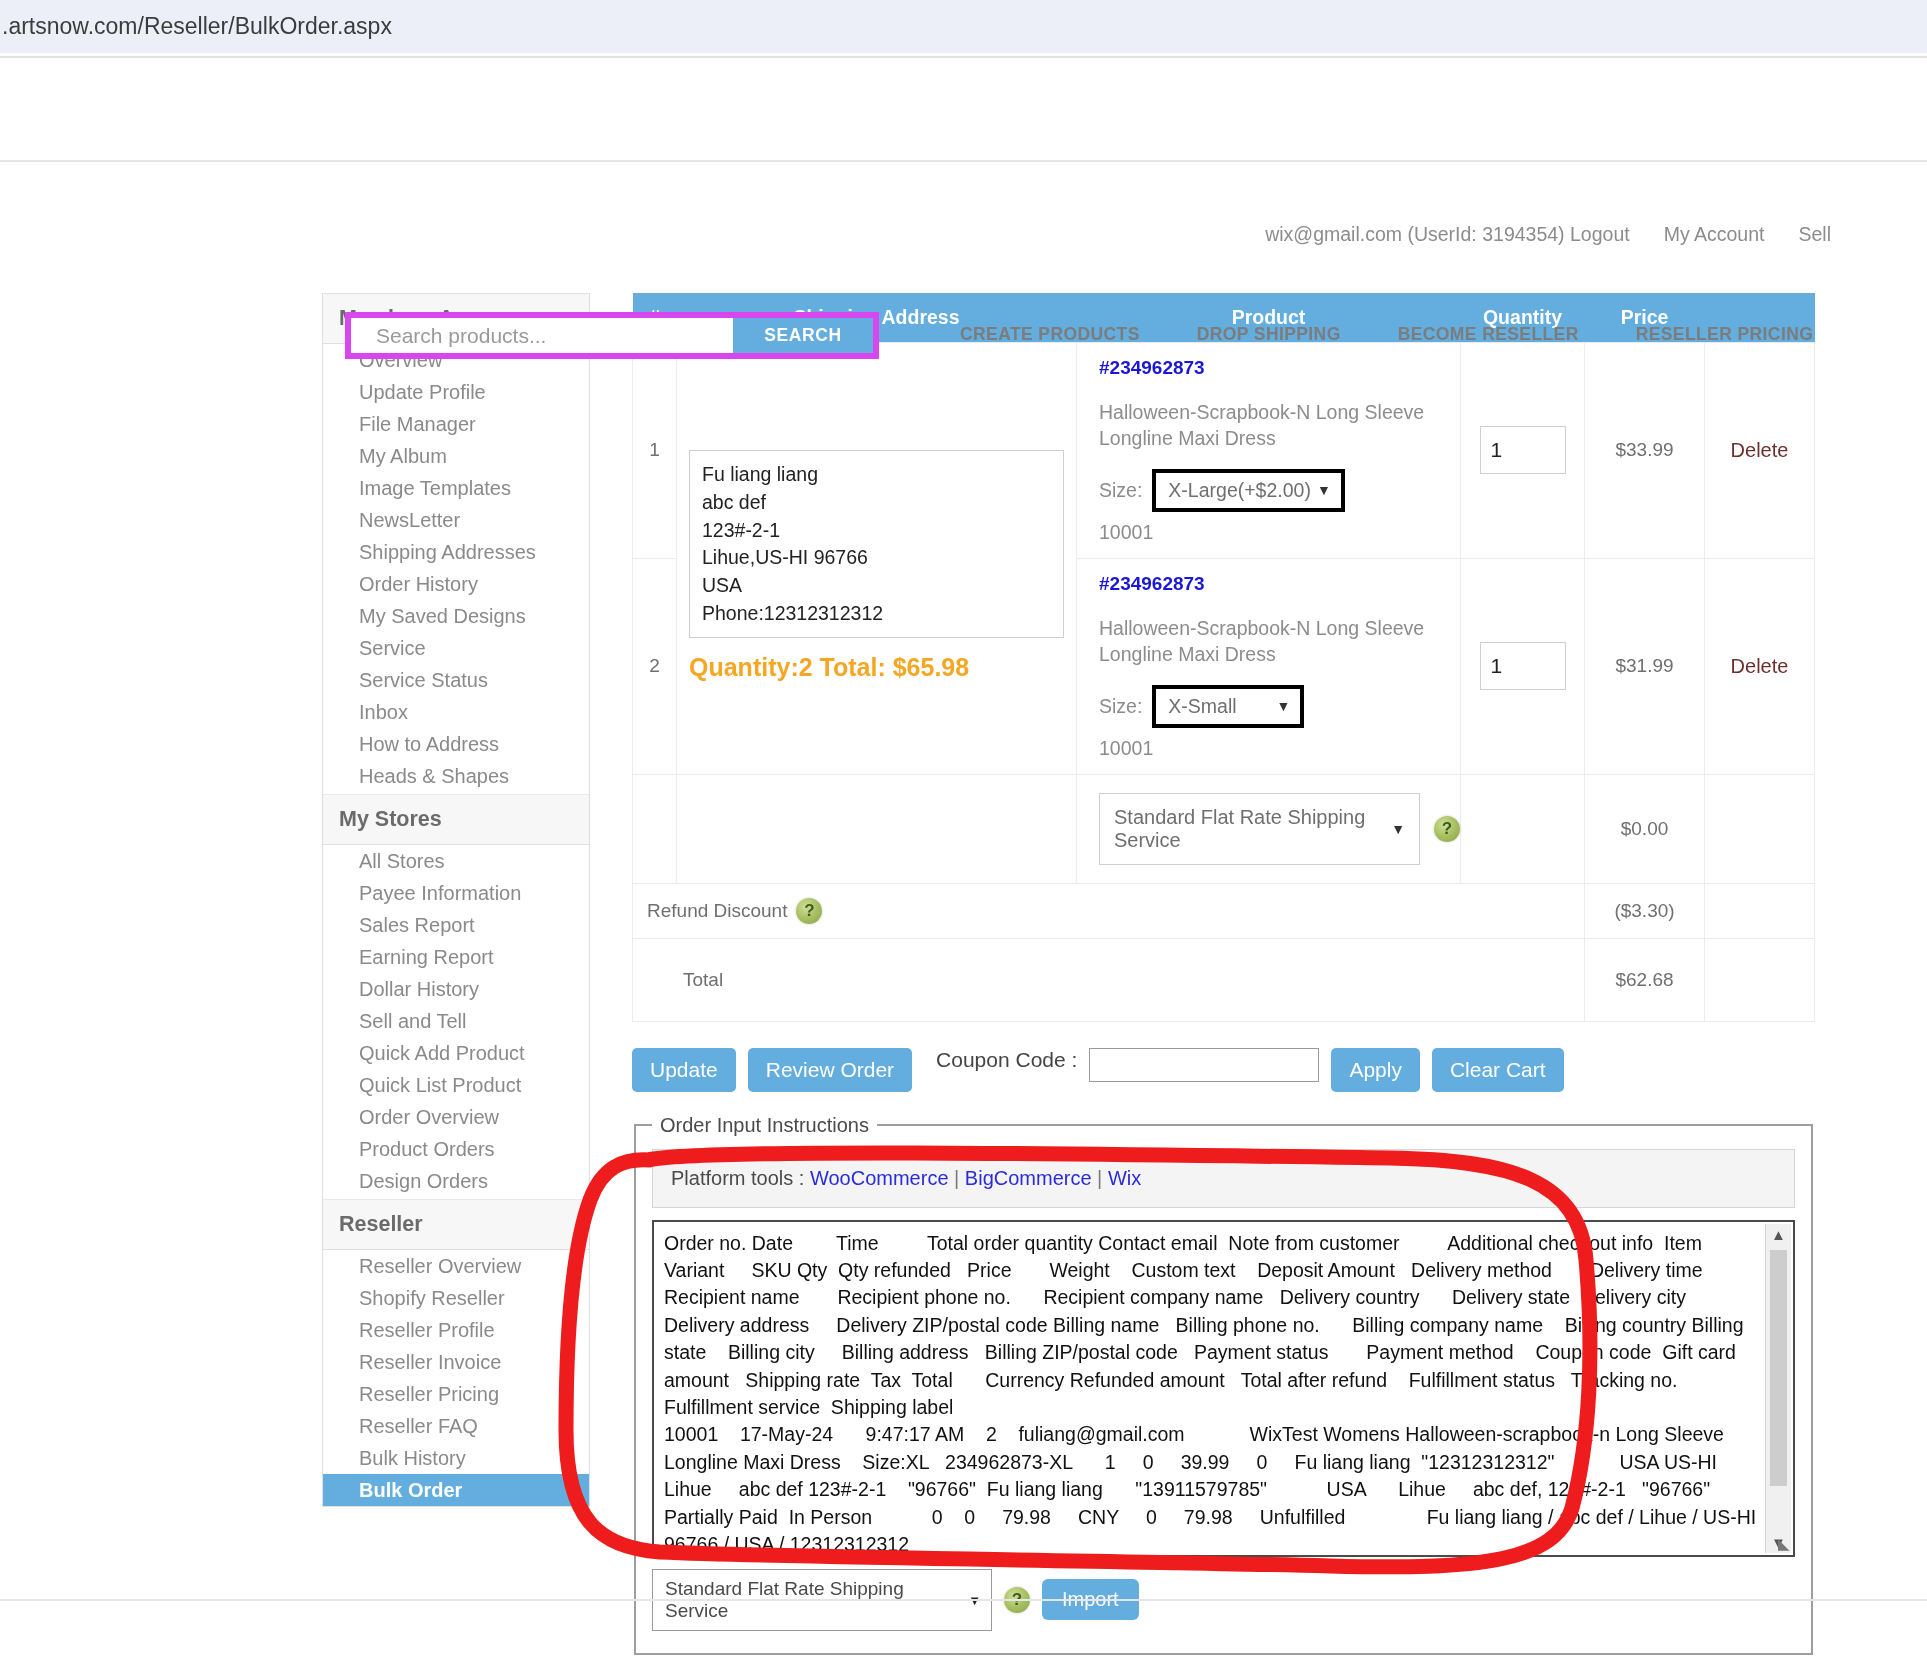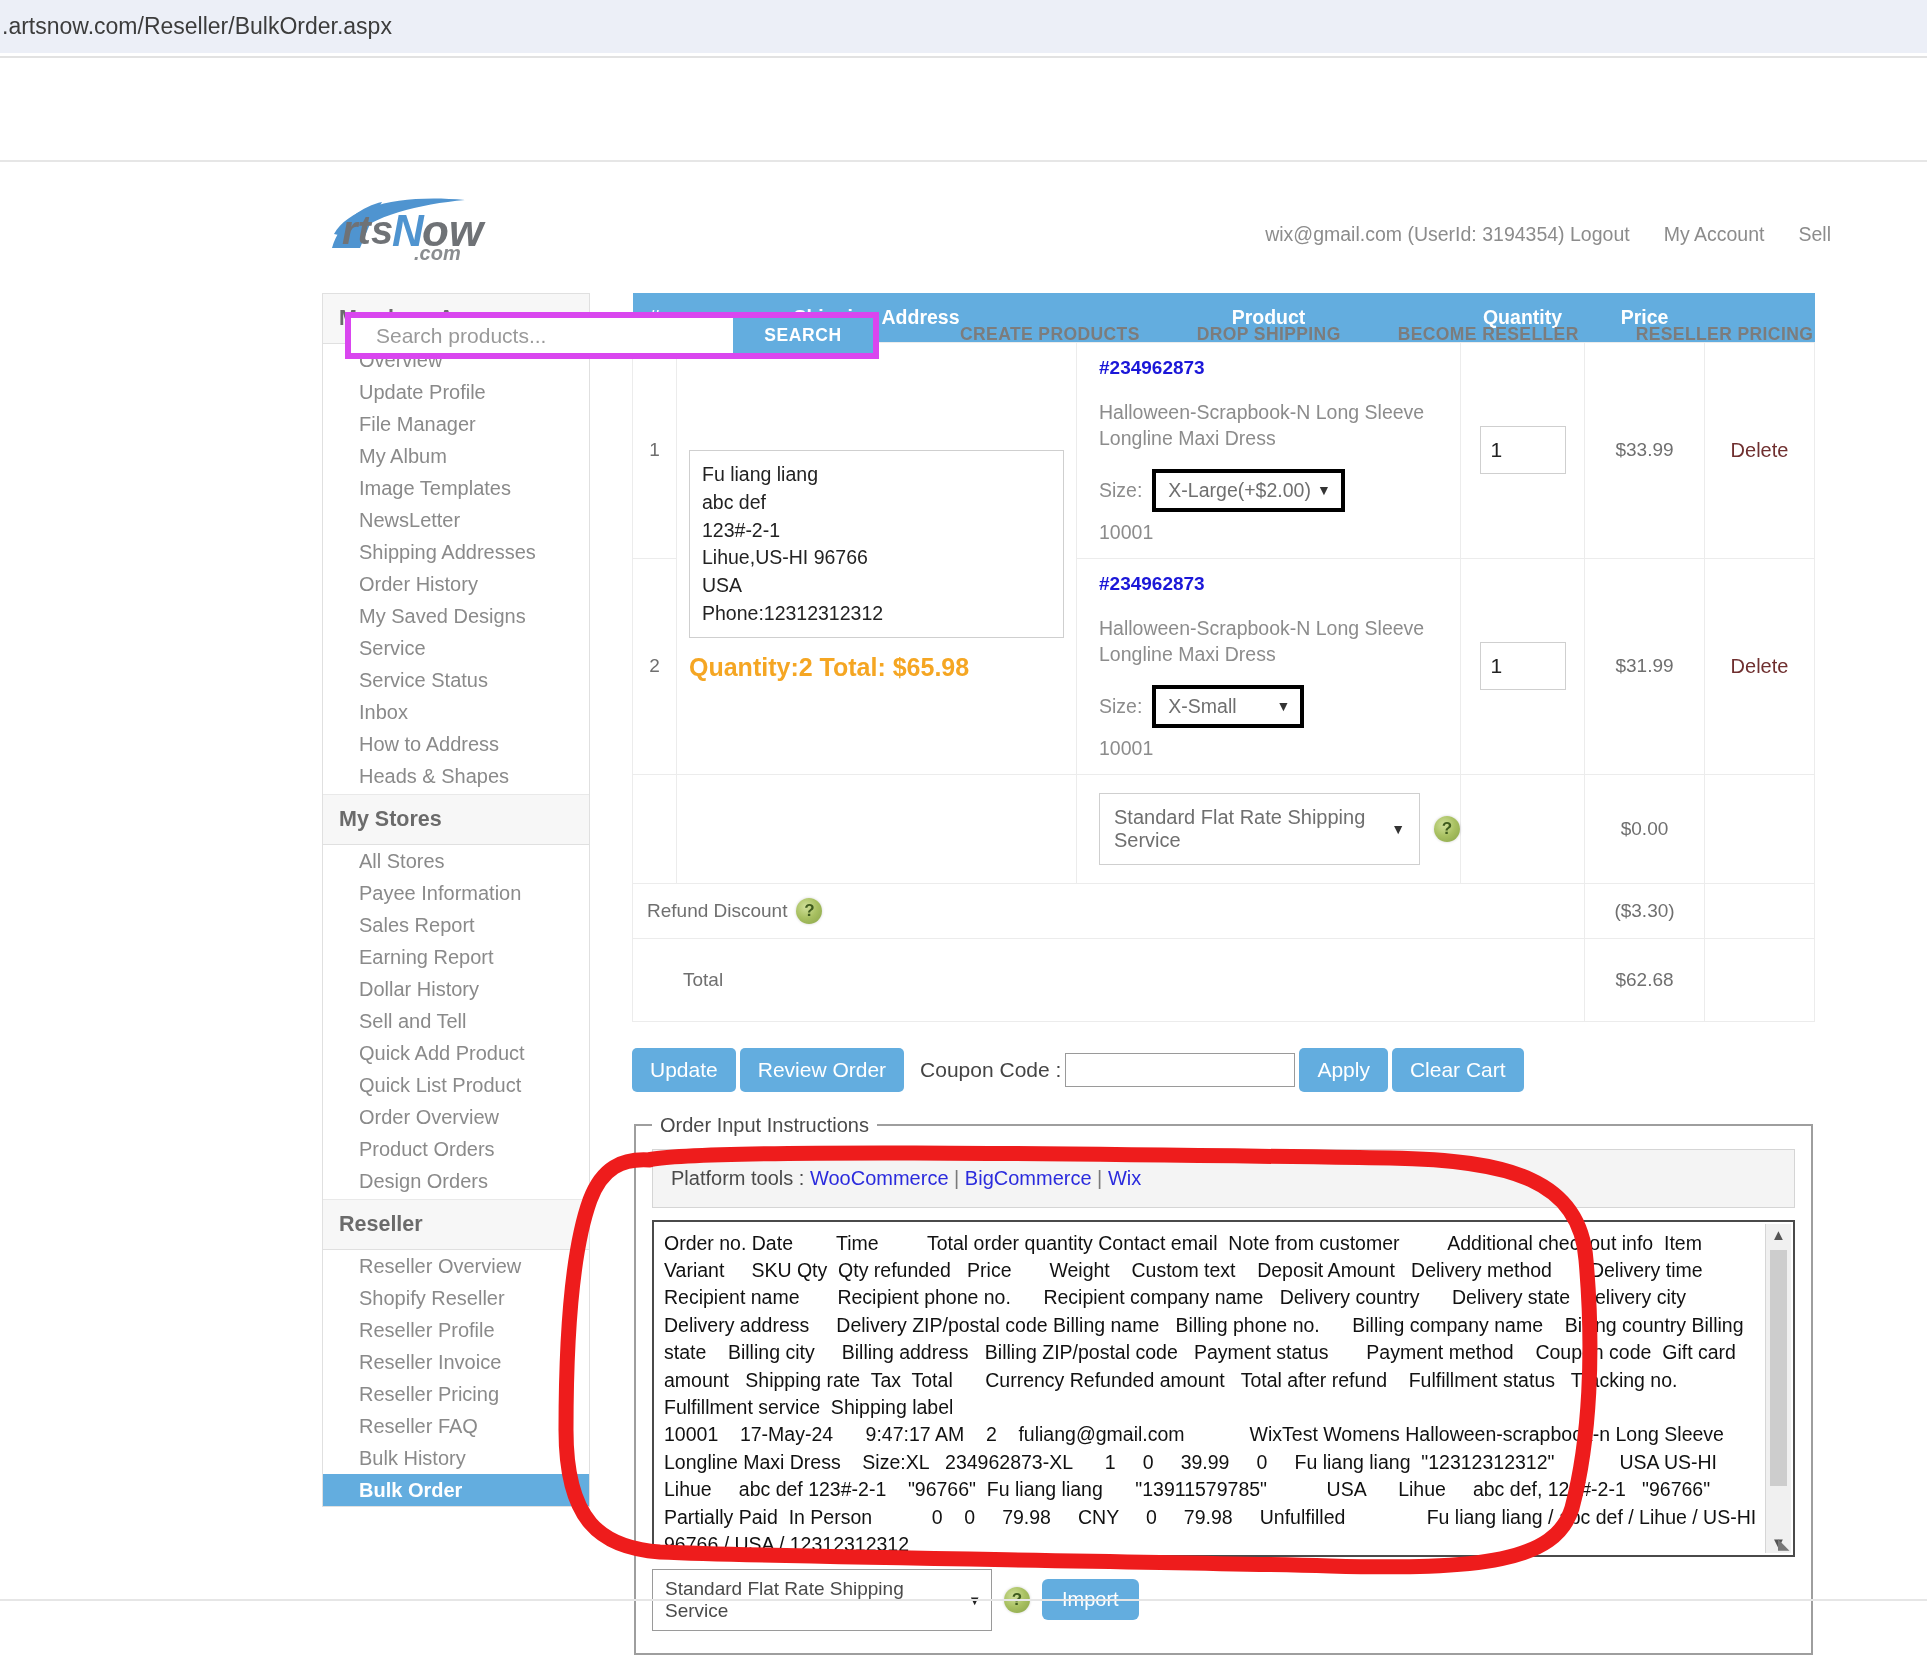--- a/index.html
+++ b/index.html
@@ -159,21 +159,21 @@
   }
 
   .refund-cell { padding:14px 0 14px 14px; font-size:19.5px; color:#6f6f6f; }
   .refund-inner { display:flex; align-items:center; gap:9px; }
   .refund-amt { text-align:center; font-size:20px; color:#6f6f6f; }
 
   .total-label { font-size:30px; color:#8a8a8a; padding:30px 0 30px 50px; }
   .total-amt { font-size:32px; color:#7a7a7a; text-align:center; }
 
   
-  .btnrow { display:flex; align-items:center; gap:4px; margin-top:26px; }
+  .btnrow { display:flex; align-items:flex-start; gap:12px; margin-top:26px; }
   .bluebtn {
     background:#63addf; color:#fff; border:0; border-radius:5px;
     font-size:21px; padding:10px 18px; cursor:pointer;
     font-family:"Liberation Sans", sans-serif; white-space:nowrap;
   }
   .coupon-label { font-size:21px; color:#444; margin-left:12px; }
   .coupon-input {
     width:230px; height:34px; border:1px solid #9a9a9a; background:#fff;
     outline:none; font-size:19px; font-family:"Liberation Sans", sans-serif;
   }
@@ -234,30 +234,20 @@
 <div class="urlbar">
   <span>.artsnow.com/Reseller/BulkOrder.aspx</span>
 </div>
 <div class="urlbar-sep"></div>
 <div class="urlbar-line"></div>
 
 <div class="page">
 
   <div class="header">
 
-    <div class="logo">
-      <svg width="260" height="76" viewBox="0 0 260 76" xmlns="http://www.w3.org/2000/svg">
-        <path d="M4 48 C20 20, 70 8, 135 14 C90 18, 40 30, 22 52 Z" fill="#4f94d0"></path>
-        <path d="M2 62 C10 34, 34 20, 52 16 L40 38 L30 62 Z" fill="#4f94d0"></path>
-        <text x="12" y="58" font-family="Liberation Sans, sans-serif" font-size="40" font-style="italic" font-weight="bold" fill="#6f7276">rts</text>
-        <text x="62" y="60" font-family="Liberation Sans, sans-serif" font-size="44" font-style="italic" font-weight="bold" fill="#4f94d0">N</text>
-        <text x="92" y="60" font-family="Liberation Sans, sans-serif" font-size="44" font-style="italic" font-weight="bold" fill="#6f7276">ow</text>
-        <text x="84" y="74" font-family="Liberation Sans, sans-serif" font-size="20" font-style="italic" font-weight="bold" fill="#8a8d90">.com</text>
-      </svg>
-    </div>
 
     <div class="acctbar">
       <a href="#">wix@gmail.com (UserId: 3194354) Logout</a>
       <a href="#">My Account</a>
       <a href="#">Sell</a>
     </div>
 
     <div class="navrow">
       <div class="searchbox">
         <input type="text" placeholder="Search products..." style="">

